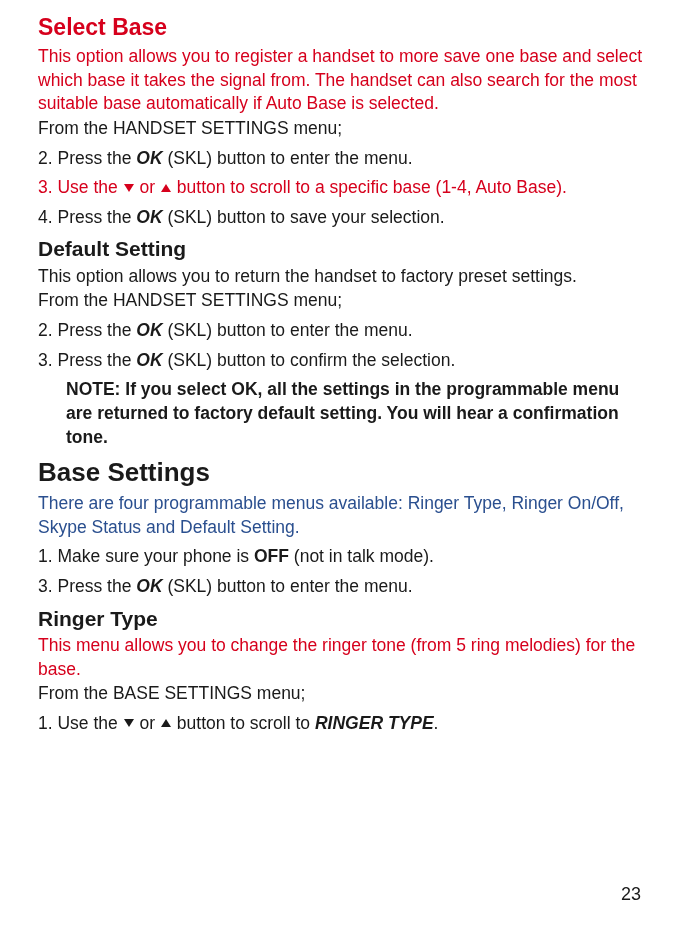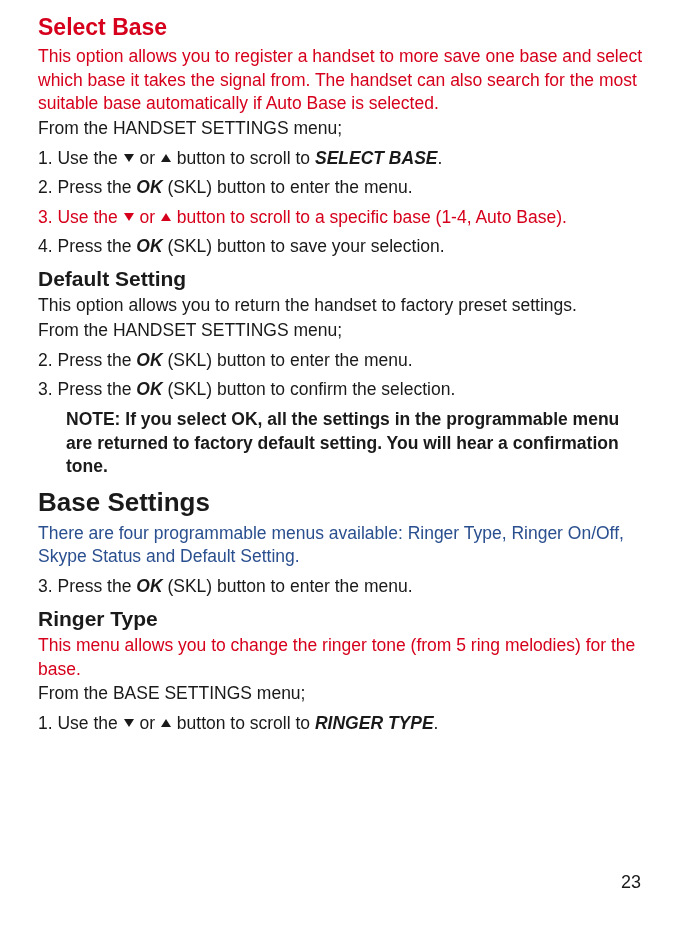--- a/index.html
+++ b/index.html
@@ -53,38 +53,35 @@
     width: 0; height: 0;
     border-left: 5px solid transparent;
     border-right: 5px solid transparent;
     vertical-align: middle;
     margin: 0 1px 2px 1px;
   }
   .tri.down { border-top: 8px solid currentColor; }
   .tri.up { border-bottom: 8px solid currentColor; }
   .page-num {
     position: absolute;
-    bottom: 36px;
+    bottom: 24px;
     right: 34px;
     font-size: 18px;
     color: #1a1a1a;
   }
 </style>
 </head>
 <body>
 
 <h2 class="section-title red">Select Base</h2>
 <p class="desc red">This option allows you to register a handset to more save one base and select which base it takes the signal from. The handset can also search for the most suitable base automatically if Auto Base is selected.</p>
 <p class="from">
   <span>From the </span><span class="italic">HANDSET SETTINGS</span><span> menu;</span>
 </p>
 <ol>
-  <li>
-    <span>1.</span><span> Use the </span><span class="tri down"></span><span> or </span><span class="tri up"></span><span>  button to scroll to </span><span class="bolditalic">SELECT BASE</span><span>.</span>
-  </li>
   <li>
     <span>2.</span><span> Press the </span><span class="bolditalic">OK</span><span> (SKL) button to enter the menu.</span>
   </li>
   <li class="red">
     <span>3.</span><span> Use the </span><span class="tri down"></span><span> or </span><span class="tri up"></span><span>  button to scroll to a specific base (1-4, Auto Base).</span>
   </li>
   <li>
     <span>4.</span><span> Press the </span><span class="bolditalic">OK</span><span> (SKL) button to save your selection.</span>
   </li>
 </ol>
@@ -103,20 +100,23 @@
   </li>
 </ol>
 <p class="note">
   <span>NOTE: If you select </span><span class="italic">OK</span><span>, all the settings in the programmable menu are returned to factory default setting. You will hear a confirmation tone.</span>
 </p>
 
 <h2 class="big-section">Base Settings</h2>
 <p class="desc blue">There are four programmable menus available: Ringer Type, Ringer On/Off, Skype Status and Default Setting.</p>
 <ol style="margin-top:6px;">
   <li>
+    <span>1.</span><span> Make sure your phone is </span><span class="bold">OFF</span><span> (not in talk mode).</span>
+  </li>
+  <li>
     <span>3.</span><span> Press the </span><span class="bolditalic">OK</span><span> (SKL) button to enter the menu.</span>
   </li>
 </ol>
 
 <h3 class="sub-title">Ringer Type</h3>
 <p class="desc red">This menu allows you to change the ringer tone (from 5 ring melodies) for the base.</p>
 <p class="from">
   <span>From the </span><span class="italic">BASE SETTINGS</span><span> menu;</span>
 </p>
 <ol>

